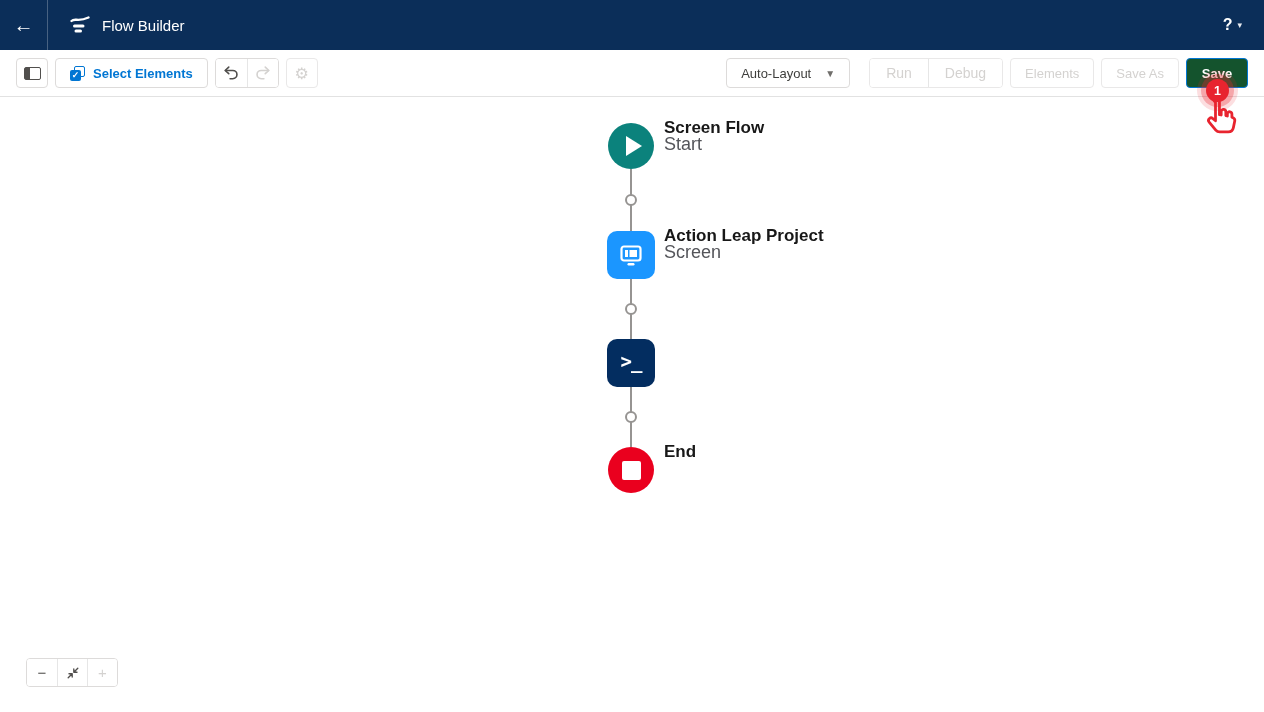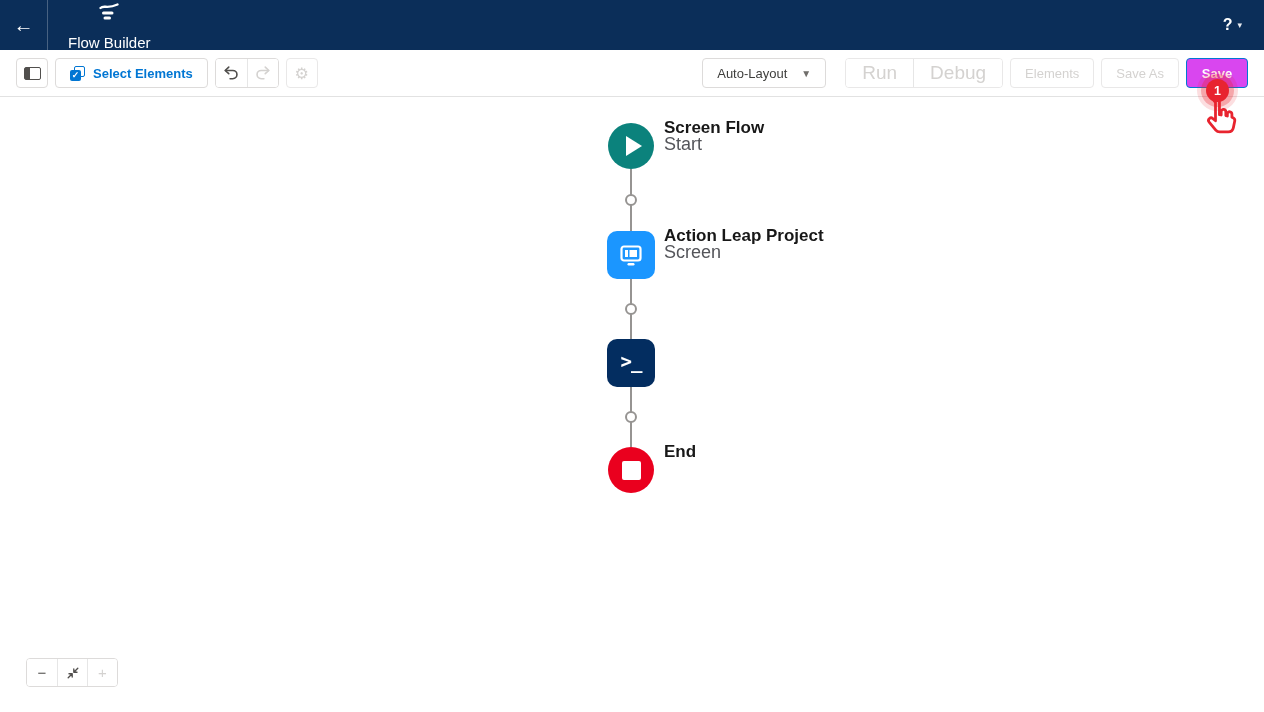--- a/index.html
+++ b/index.html
@@ -3,46 +3,46 @@
 <meta charset="utf-8">
 <style>
   * { margin:0; padding:0; box-sizing:border-box; }
   html,body { width:1264px; height:712px; overflow:hidden; background:#fff;
     font-family:"Liberation Sans", sans-serif; }
 
   
   .header { position:relative; height:50px; background:#0b2e59; display:flex; align-items:center; }
   .back-btn { width:48px; height:50px; display:flex; align-items:center; justify-content:center;
     color:#fff; font-size:20px; cursor:pointer; border-right:1px solid rgba(255,255,255,.25); }
-  .logo-wrap { display:flex; align-items:center; gap:10px; padding-left:20px;flex-direction:column; }
+  .logo-wrap { display:flex; align-items:center; gap:10px; padding-left:20px; }
   .app-title { color:#fff; font-size:15px; }
   .header-right { margin-left:auto; padding-right:22px; display:flex; align-items:center; gap:5px;
     color:#fff; cursor:pointer; }
   .help-q { font-size:16px; font-weight:bold; }
   .help-caret { font-size:9px; opacity:.9; }
 
   
   .toolbar { height:47px; background:#fff; border-bottom:1px solid #e2e2e2;
     display:flex; align-items:center; padding:0 16px; }
   .tb-left, .tb-right { display:flex; align-items:center; gap:7px; }
   .tb-right { margin-left:auto; }
   .btn { height:30px; display:inline-flex; align-items:center; justify-content:center;
     gap:8px; padding:0 14px; border:1px solid #dddbda; border-radius:4px; background:#fff;
     font-size:13px; color:#3e3e3c; cursor:pointer; }
   .btn.icon-only { width:32px; padding:0; }
   .btn-group { display:inline-flex; height:30px; border:1px solid #dddbda; border-radius:4px;
     background:#fff; overflow:hidden; }
   .btn-group .cell { height:100%; display:flex; align-items:center; justify-content:center;
-    padding:0 16px; font-size:19px; background:#fff; cursor:pointer;text-align:right; }
+    padding:0 16px; font-size:14px; background:#fff; cursor:pointer;text-align:right; }
   .btn-group .cell + .cell { border-left:1px solid #e6e6e6; }
   .btn-group .cell.icon-cell { width:31px; padding:0; }
   .blue-text { color:#0176d3; font-weight:bold; }
   .disabled-text { color:#d4d2d0; }
   .disabled-border { border-color:#e9e8e8; }
-  .save-btn { background:#d946ef; border-color:#0176d3; color:#fff; font-weight:bold;
+  .save-btn { background:#14532d; border-color:#0176d3; color:#fff; font-weight:bold;
     width:62px; padding:0; }
   .dropdown-caret { color:#706e6b; font-size:10px; margin-left:6px; }
 
   
   .sel-icon { position:relative; width:15px; height:15px; }
   .sel-icon .back-sq { position:absolute; right:0; top:0; width:11px; height:11px;
     border:1.5px solid #0176d3; border-radius:2px; }
   .sel-icon .front-sq { position:absolute; left:0; bottom:0; width:11px; height:11px;
     background:#0176d3; border-radius:2px; color:#fff; font-size:9px; line-height:11px;
     text-align:center; font-weight:bold; }

